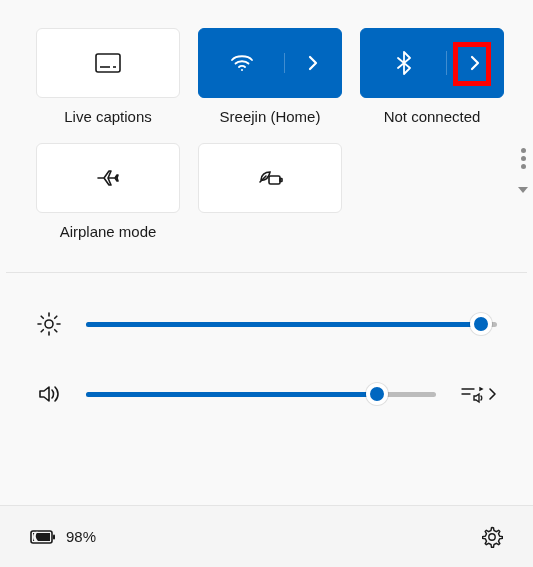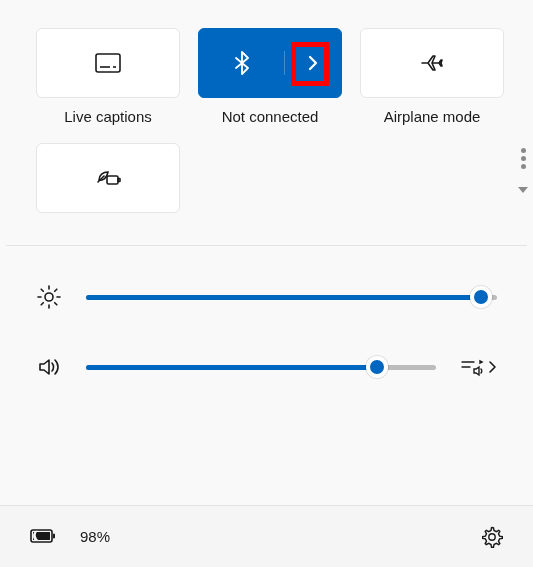--- a/index.html
+++ b/index.html
@@ -121,21 +121,21 @@
       position: absolute;
       left: 0; right: 0; bottom: 0;
       height: 62px;
       background: #f5f5f5;
       border-top: 1px solid #e4e4e4;
       display: flex;
       align-items: center;
       justify-content: space-between;
       padding: 0 30px;
     }
-    .battery { display: flex; align-items: flex-start; gap: 24px; font-size: 15px; color: #1a1a1a; }
+    .battery { display: flex; align-items: center; gap: 10px; font-size: 15px; color: #1a1a1a; }
   </style>
 </head>
 <body>
 
 <div class="panel">
 
   <div class="tiles-grid">
 
     <div class="tile-wrap">
       <div class="tile">
@@ -143,20 +143,42 @@
           <svg width="26" height="20" viewBox="0 0 26 20" stroke-width="1.6">
             <rect x="1" y="1" width="24" height="18" rx="2"></rect>
             <line x1="5" y1="14" x2="15" y2="14"></line>
             <line x1="18" y1="14" x2="21" y2="14"></line>
           </svg>
         </span>
       </div>
       <div class="tile-label">Live captions</div>
     </div>
 
+    <div class="tile-wrap">
+      <div class="tile active split">
+        <div class="tile-main">
+          <span class="icon">
+            <svg width="24" height="20" viewBox="0 0 24 20" stroke-width="1.8" stroke-linecap="round">
+              <path d="M2 7 C6 2 18 2 22 7"></path>
+              <path d="M5.5 10.5 C8.5 7.5 15.5 7.5 18.5 10.5"></path>
+              <path d="M9 14 C10.5 12.5 13.5 12.5 15 14"></path>
+              <circle cx="12" cy="17" r="1" fill="#fff" stroke="none"></circle>
+            </svg>
+          </span>
+        </div>
+        <div class="tile-arrow">
+          <span class="icon">
+            <svg width="12" height="18" viewBox="0 0 12 18" stroke-width="2.2" stroke-linecap="round" stroke-linejoin="round">
+              <path d="M3 3 L9 9 L3 15"></path>
+            </svg>
+          </span>
+        </div>
+      </div>
+      <div class="tile-label">Sreejin (Home)</div>
+    </div>
 
     <div class="tile-wrap">
       <div class="tile active split" style="position:relative;">
         <div class="tile-main">
           <span class="icon">
             <svg width="16" height="24" viewBox="0 0 16 24" stroke-width="1.8" stroke-linejoin="round" stroke-linecap="round">
               <path d="M8 1 L8 23 L14 17 L2 7 M8 1 L14 7 L2 17"></path>
             </svg>
           </span>
         </div>

